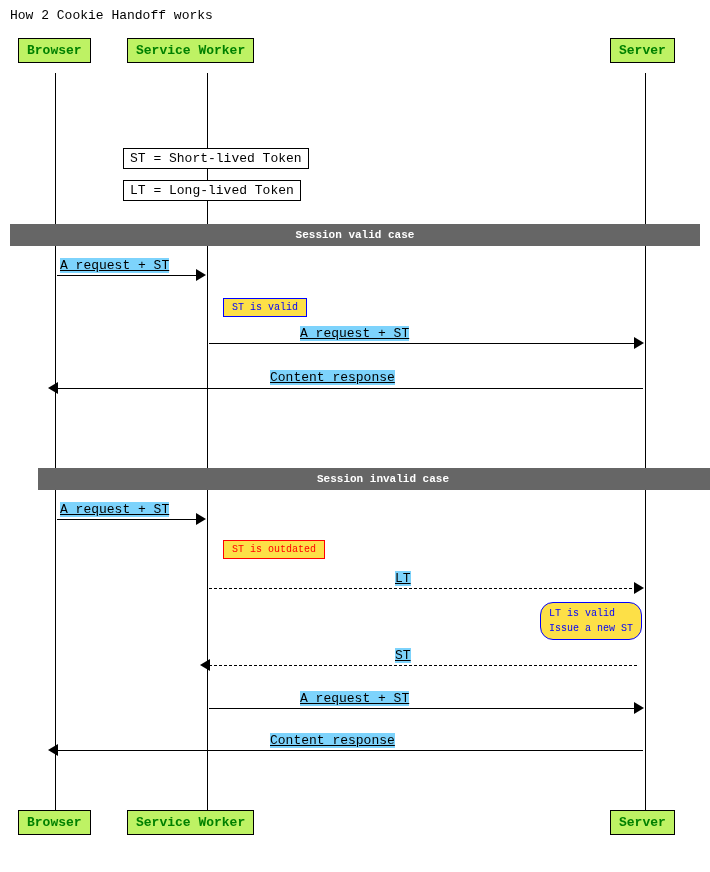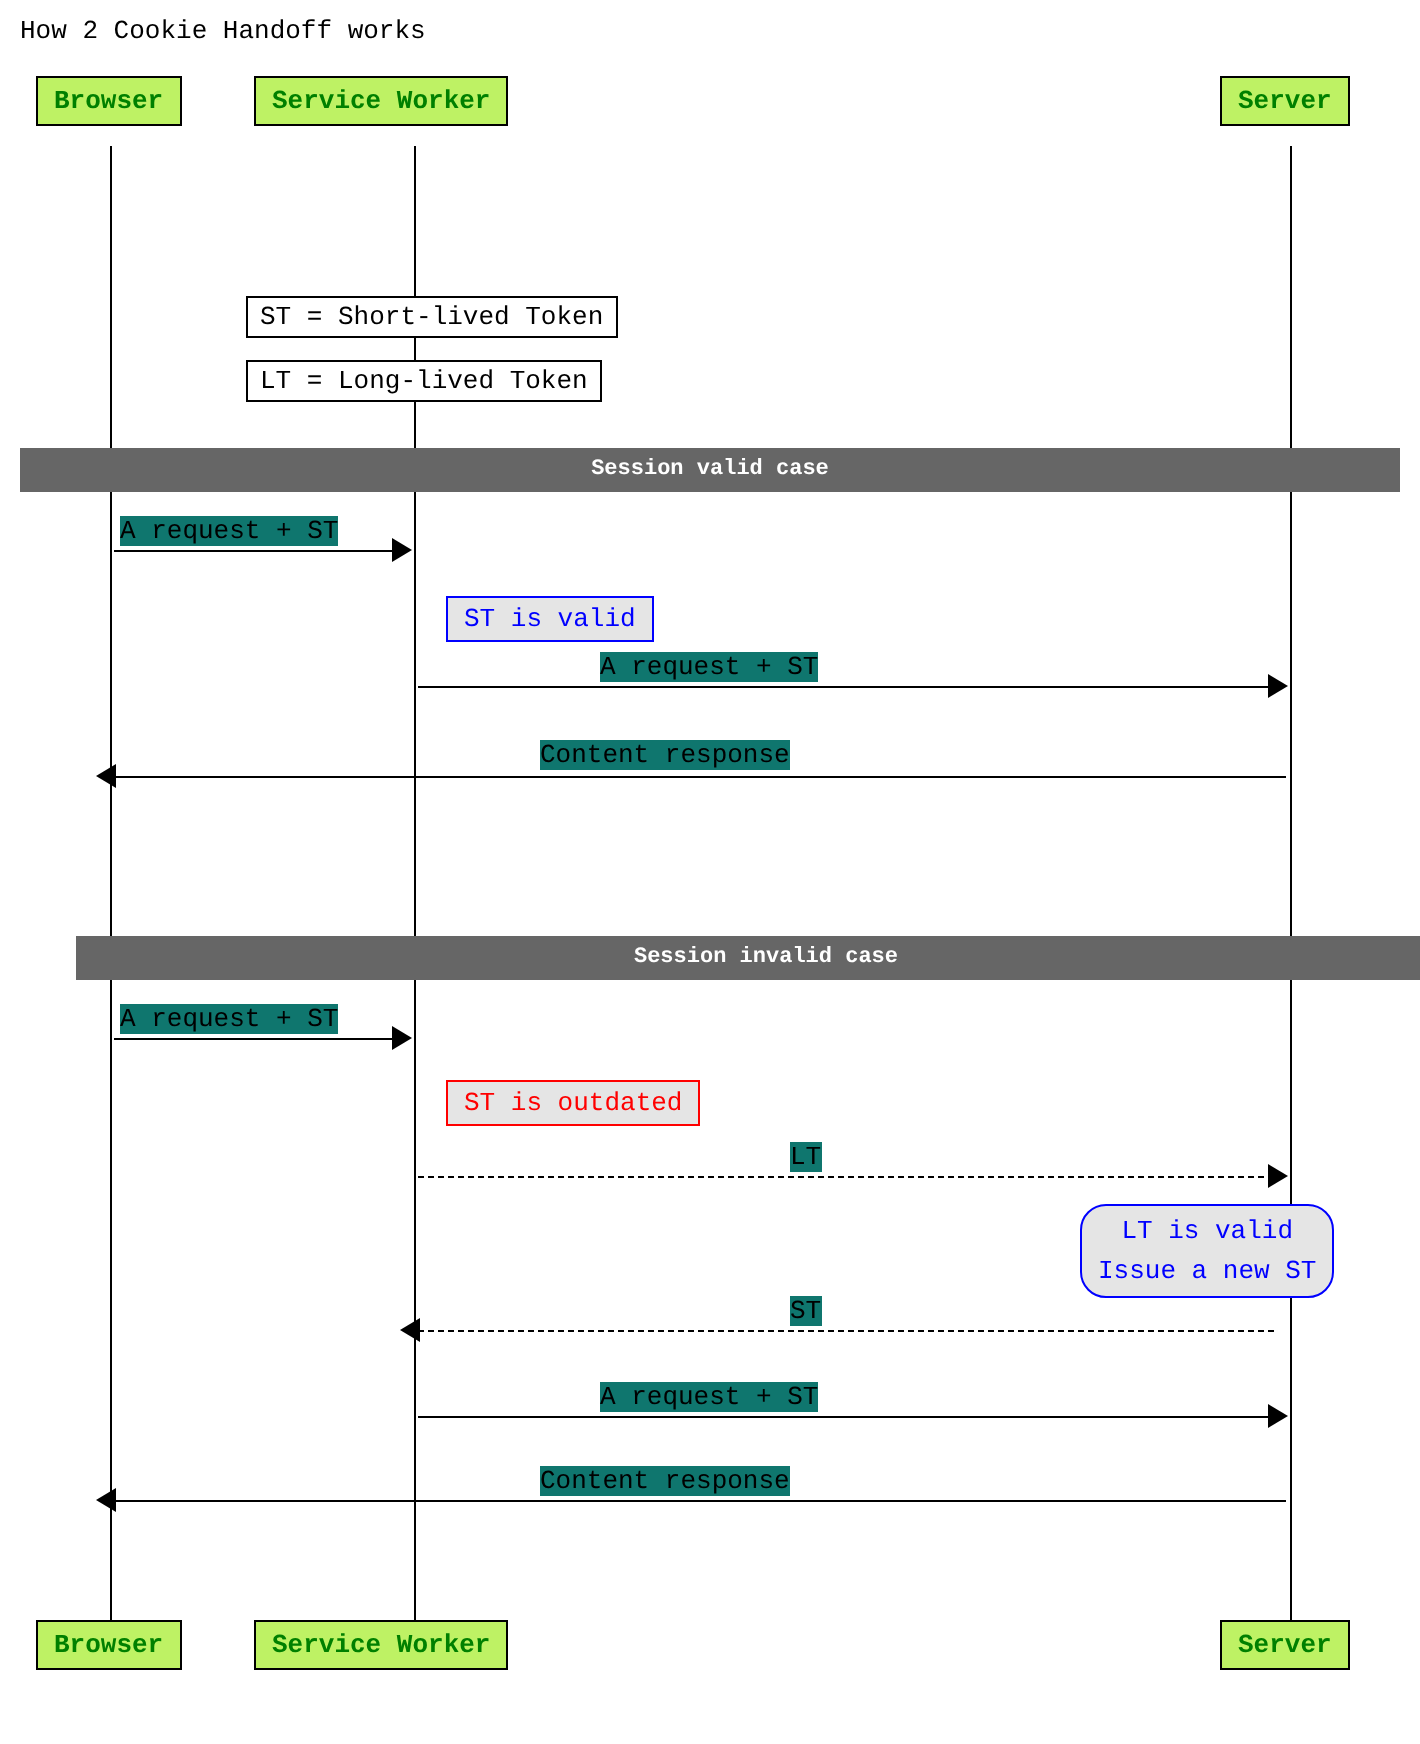--- a/index.html
+++ b/index.html
@@ -74,31 +74,31 @@
       width: 0; height: 0;
       border-top: 6px solid transparent;
       border-bottom: 6px solid transparent;
       border-right: 10px solid #000;
     }
     
     .arrow-label {
       position: absolute;
       font-size: 13px;
       color: #000;
-      background: #0f766e;
+      background: #7dd3fc;
+      text-decoration: underline;
     }
     
     .note-box {
       position: absolute;
       border: 1.5px solid;
       padding: 3px 8px;
-      background: #e5e5e5;
-      font-size: 13px;
+      background: #fde047;
+      font-size: 10px;
       white-space: pre;
-      text-align: center;
     }
     .note-box.blue {
       border-color: blue;
       color: blue;
     }
     .note-box.red {
       border-color: red;
       color: red;
     }
   </style>

